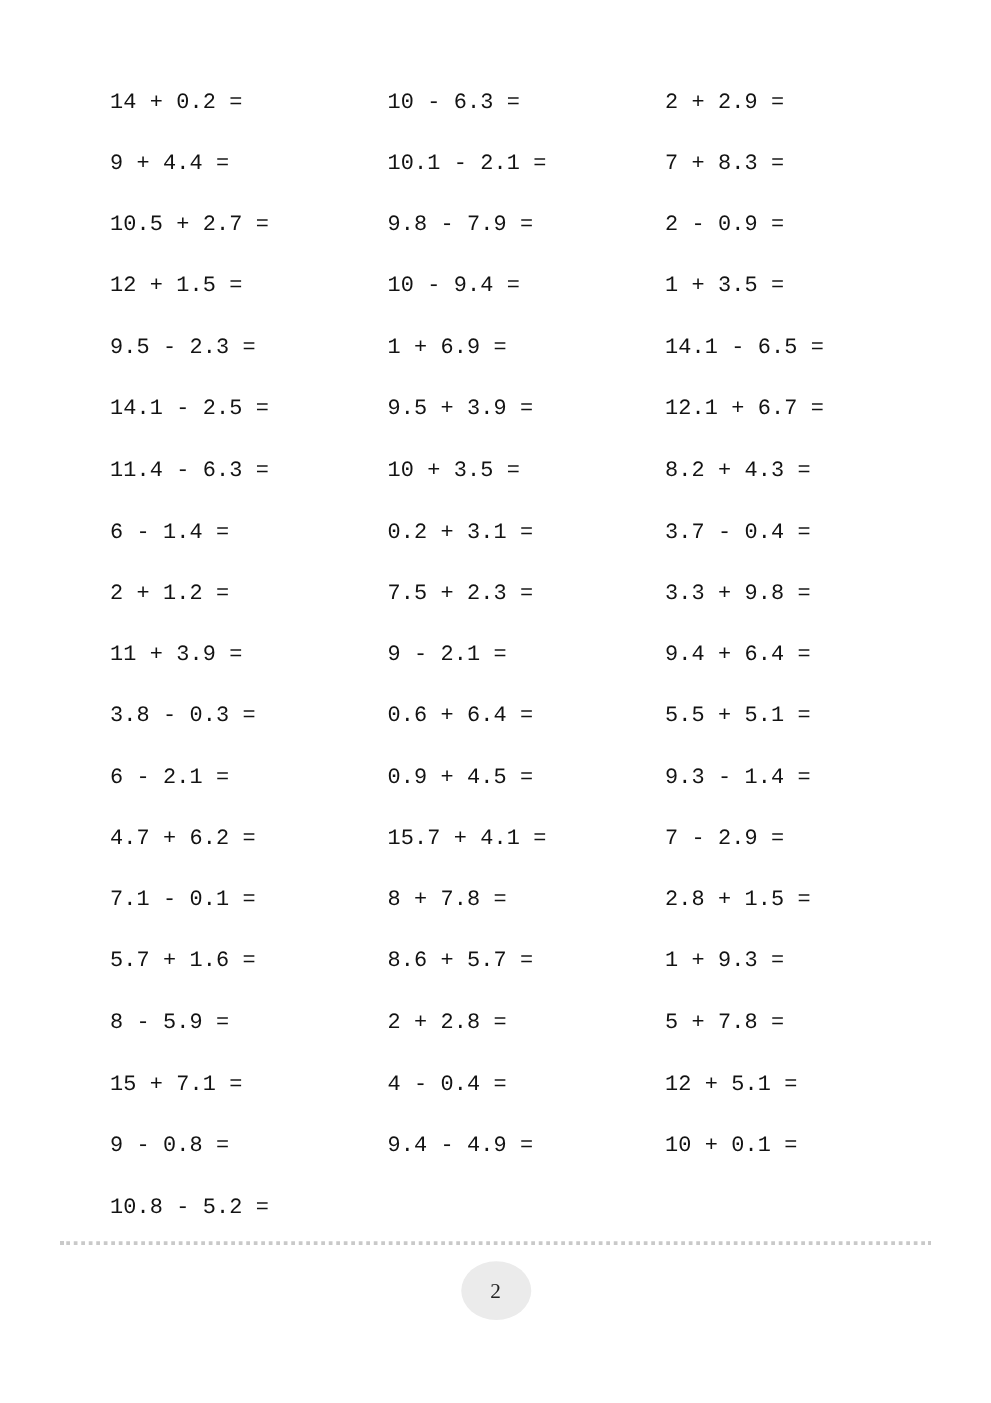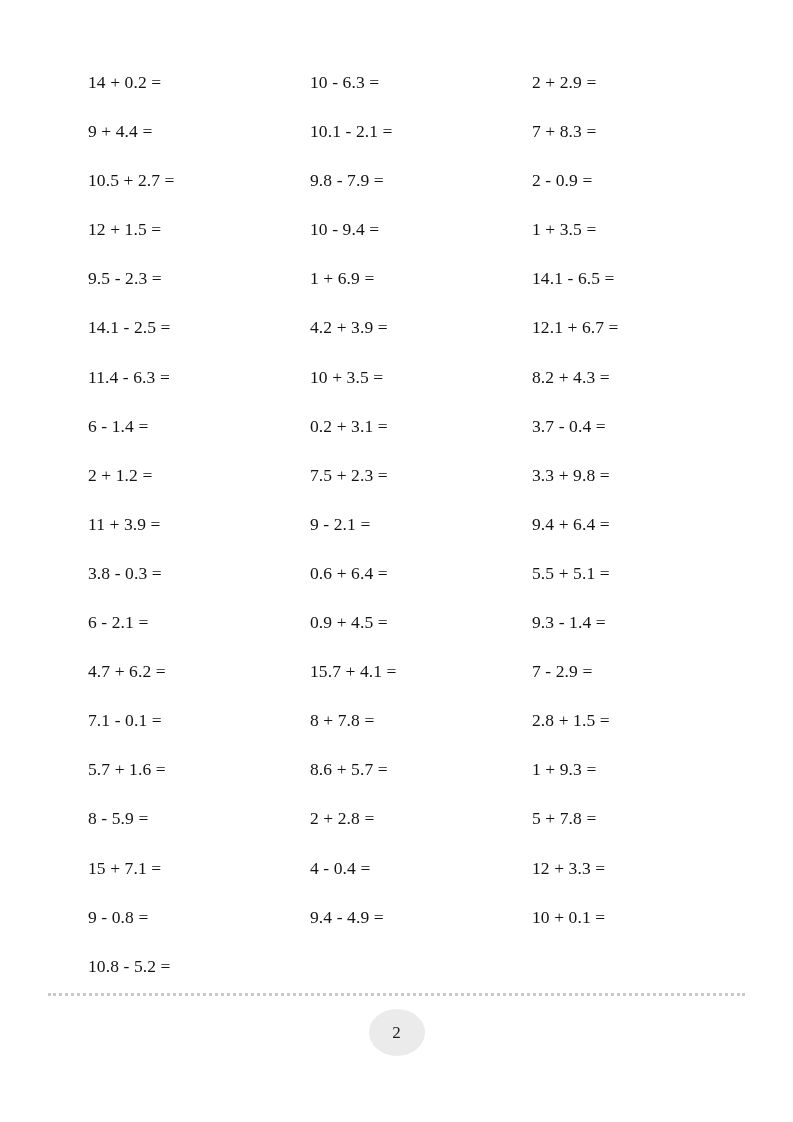--- a/index.html
+++ b/index.html
@@ -40,20 +40,21 @@
     display: flex;
     flex-direction: row;
     align-items: flex-start;
   }
 
   .problem-column {
     display: flex;
     flex-direction: column;
     width: 222px;
     flex: 0 0 222px;
+    font-family: Liberation Mono, monospace;
   }
   .problem-column.col-3 {
     width: 216px;
     flex: 0 0 216px;
   }
 
   .problem {
     height: 49.1px;
     line-height: 49.1px;
     font-size: 17.5px;
@@ -124,21 +125,21 @@
         <div class="problem">9 - 0.8 =</div>
         <div class="problem">10.8 - 5.2 =</div>
       </div>
 
       <div class="problem-column col-2">
         <div class="problem">10 - 6.3 =</div>
         <div class="problem">10.1 - 2.1 =</div>
         <div class="problem">9.8 - 7.9 =</div>
         <div class="problem">10 - 9.4 =</div>
         <div class="problem">1 + 6.9 =</div>
-        <div class="problem">4.2 + 3.9 =</div>
+        <div class="problem">9.5 + 3.9 =</div>
         <div class="problem">10 + 3.5 =</div>
         <div class="problem">0.2 + 3.1 =</div>
         <div class="problem">7.5 + 2.3 =</div>
         <div class="problem">9 - 2.1 =</div>
         <div class="problem">0.6 + 6.4 =</div>
         <div class="problem">0.9 + 4.5 =</div>
         <div class="problem">15.7 + 4.1 =</div>
         <div class="problem">8 + 7.8 =</div>
         <div class="problem">8.6 + 5.7 =</div>
         <div class="problem">2 + 2.8 =</div>
@@ -156,21 +157,21 @@
         <div class="problem">8.2 + 4.3 =</div>
         <div class="problem">3.7 - 0.4 =</div>
         <div class="problem">3.3 + 9.8 =</div>
         <div class="problem">9.4 + 6.4 =</div>
         <div class="problem">5.5 + 5.1 =</div>
         <div class="problem">9.3 - 1.4 =</div>
         <div class="problem">7 - 2.9 =</div>
         <div class="problem">2.8 + 1.5 =</div>
         <div class="problem">1 + 9.3 =</div>
         <div class="problem">5 + 7.8 =</div>
-        <div class="problem">12 + 3.3 =</div>
+        <div class="problem">12 + 5.1 =</div>
         <div class="problem">10 + 0.1 =</div>
       </div>
 
     </div>
   </div>
 
   <div class="footer">
     <div class="footer-divider"></div>
     <div class="page-number-badge">2</div>
   </div>

